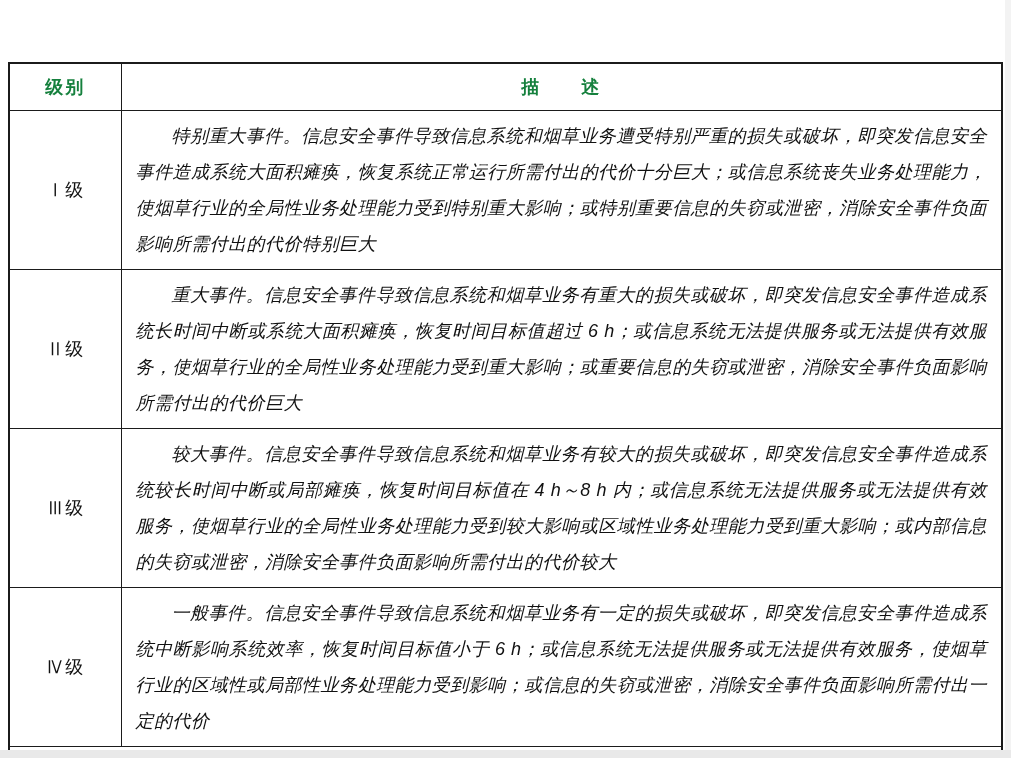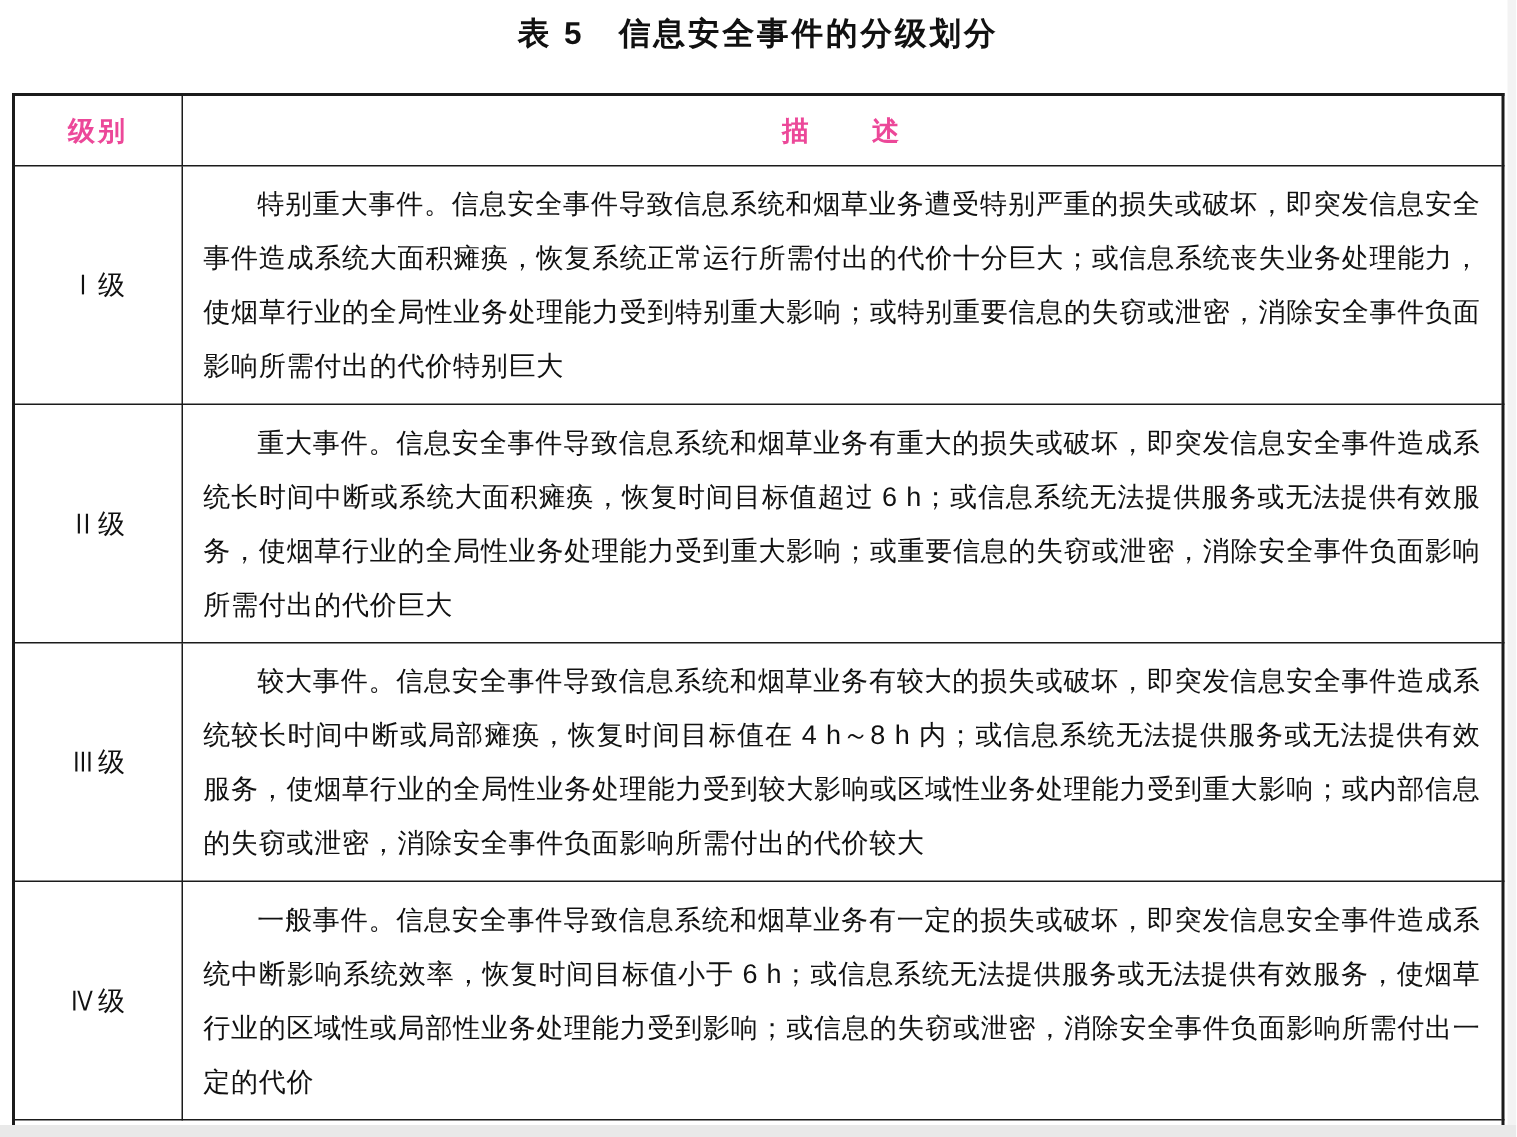--- a/index.html
+++ b/index.html
@@ -43,34 +43,35 @@
     border-width: 2.5px;
   }
   col.level-col { width: 112px; }
   th.header-cell {
     height: 44px;
     font-size: 18px;
     font-weight: bold;
     text-align: center;
     vertical-align: middle;
     letter-spacing: 2px;
-    color: #ec4899;
+    color: #15803d;
   }
   td.level-cell {
     text-align: center;
     vertical-align: middle;
     font-size: 18px;
     font-weight: 500;
     letter-spacing: 1px;
     color: #111;
   }
   td.desc-cell {
     height: 146px;
     vertical-align: middle;
     padding: 6px 14px;
+    font-style: italic;
   }
   td.desc-cell p {
     margin: 0;
     font-size: 18px;
     font-weight: 500;
     line-height: 36px;
     text-align: justify;
     text-justify: inter-ideograph;
     text-indent: 2em;
     letter-spacing: 0.5px;
@@ -100,21 +101,20 @@
     width: 6px;
     height: 100%;
     background: #f3f3f3;
   }
 </style>
 </head>
 <body>
 
 <div class="page">
 
-  <div class="doc-title">表 5　信息安全事件的分级划分</div>
 
   <table class="class-table">
     <colgroup>
       <col class="level-col">
       <col>
     </colgroup>
     <thead>
       <tr>
         <th class="header-cell">级别</th>
         <th class="header-cell">描　　述</th>

